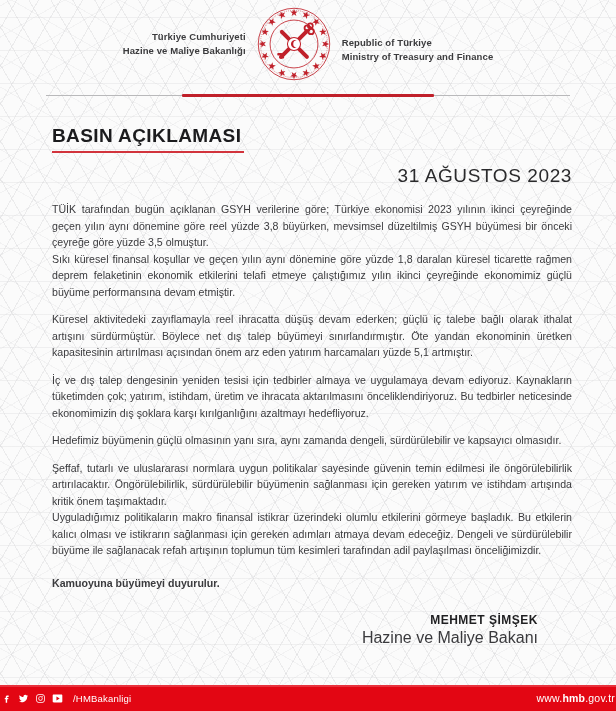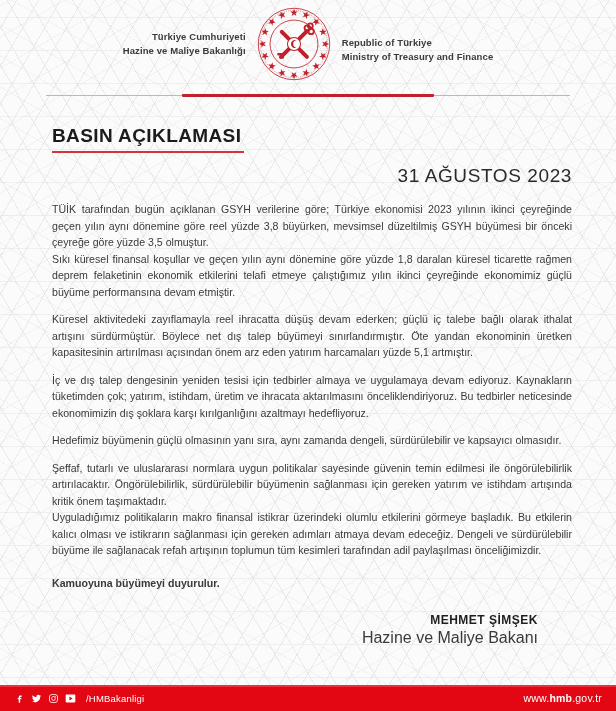--- a/index.html
+++ b/index.html
@@ -149,21 +149,21 @@
   
   .footer-bar {
     position: absolute;
     left: 0; bottom: 0;
     width: 616px;
     height: 26px;
     background: #e30613;
     display: flex;
     align-items: center;
     justify-content: space-between;
-    padding: 0 14px;
+    padding: 0 1px;
     z-index: 2;
   }
   .footer-bar::before {
     content: "";
     position: absolute;
     left: 0; top: 0; width: 100%; height: 2px;
     background: rgba(255,255,255,0.18);
   }
   .social-group { display: flex; align-items: center; gap: 6px; }
   .social-icon {

